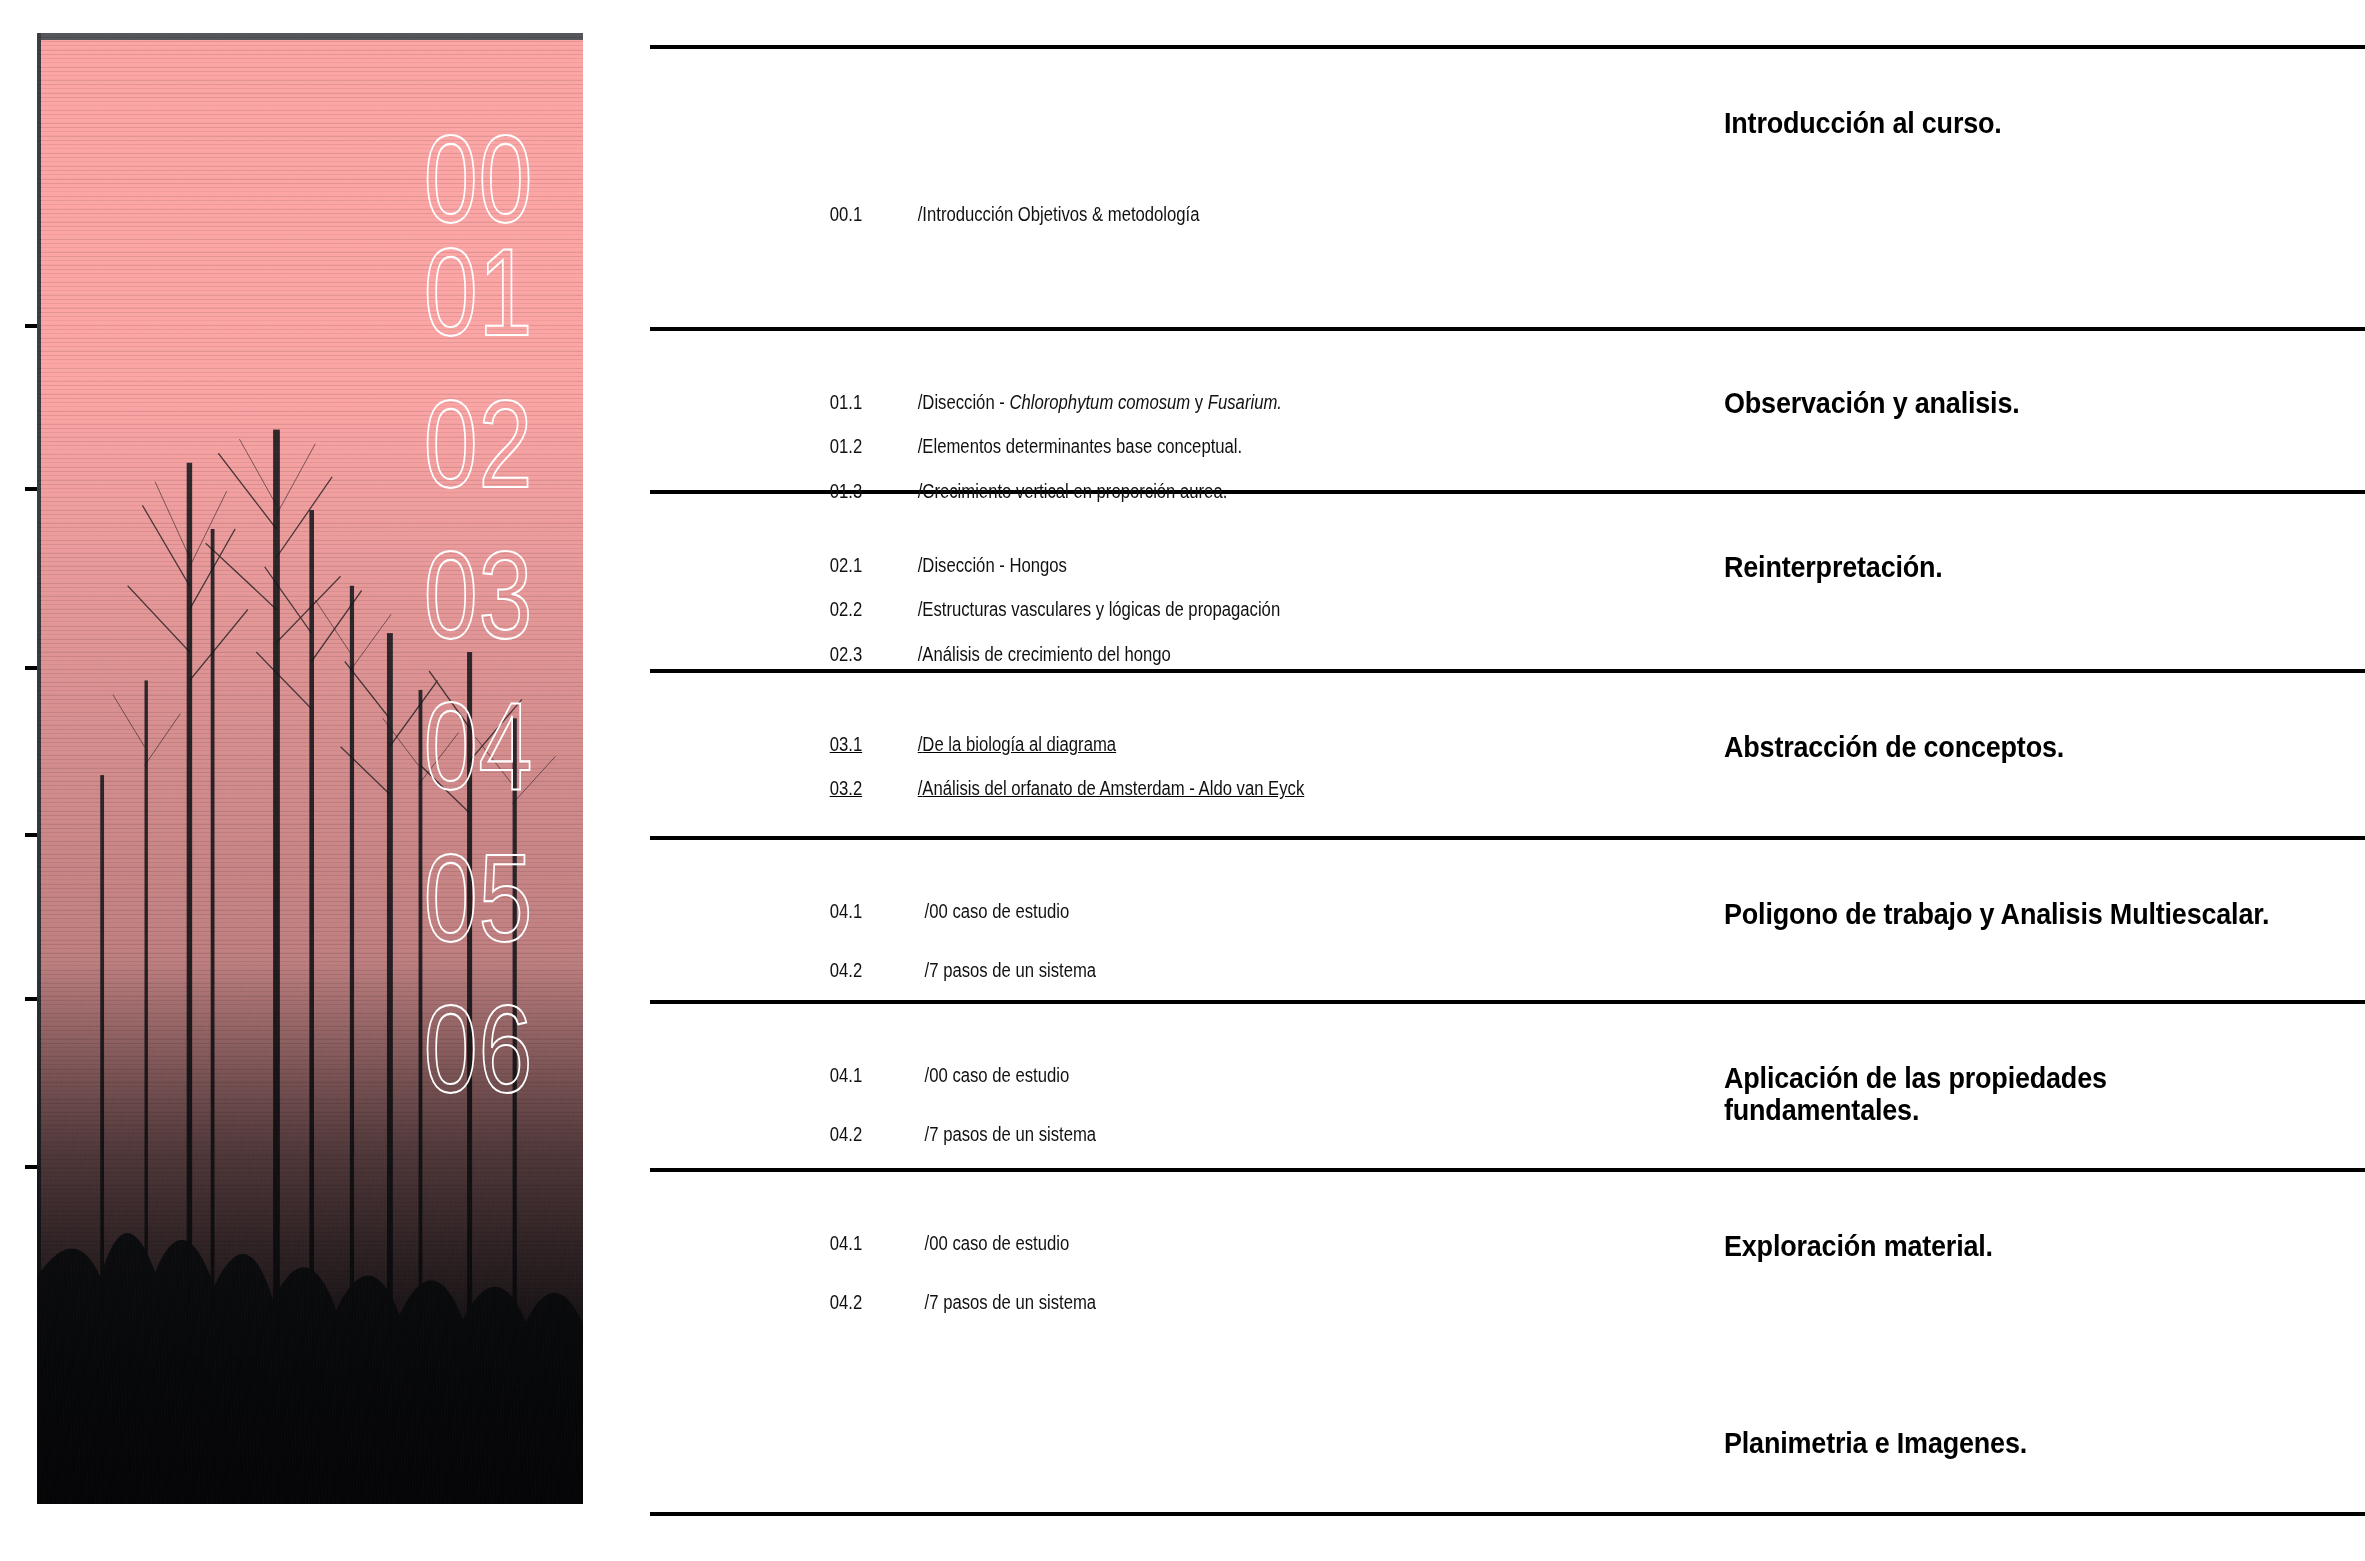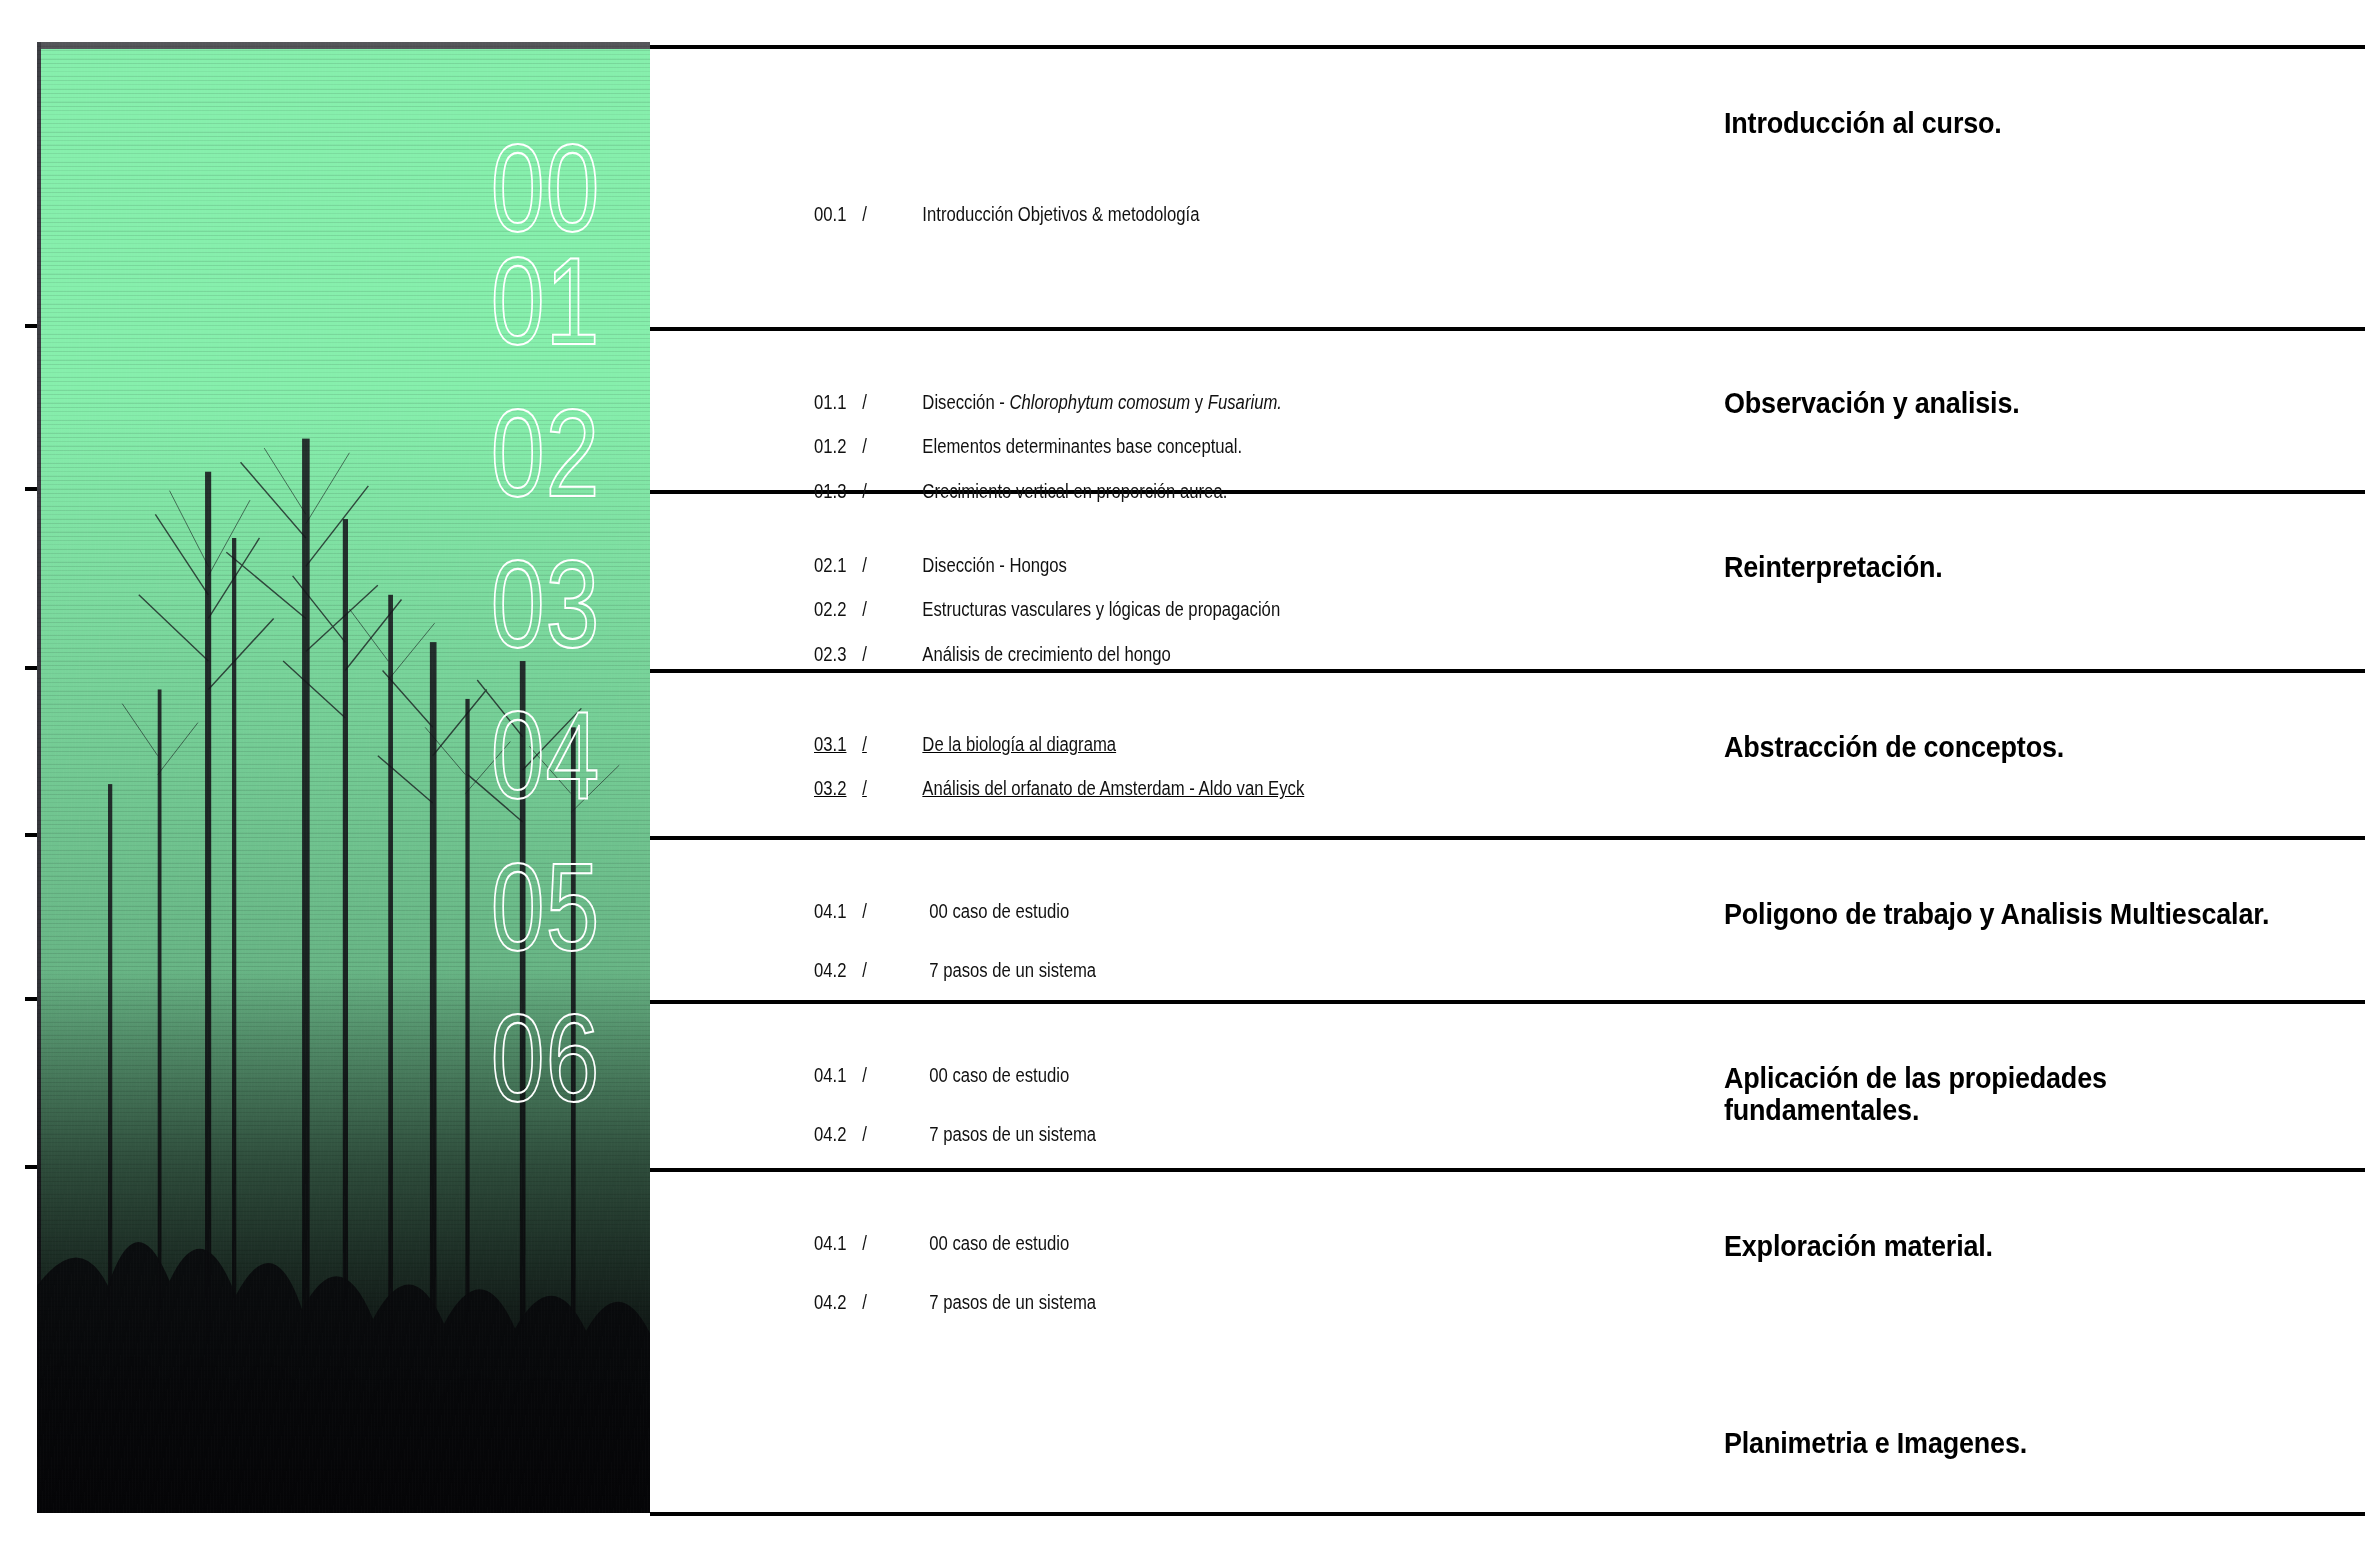--- a/index.html
+++ b/index.html
@@ -20,24 +20,24 @@
     width: 2413px;
     height: 1561px;
     background: #ffffff;
     overflow: hidden;
   }
 
   
   .dark-panel {
     position: absolute;
     left: 37px;
-    top: 42px;
-    width: 613px;
+    top: 33px;
+    width: 546px;
     height: 1471px;
-    background: #86efac;
+    background: #fca5a5;
     overflow: hidden;
     z-index: 3;
   }
   .dark-panel .panel-top-sheen {
     position: absolute;
     left: 0; top: 0;
     width: 100%;
     height: 6.6px;
     background: #55565a;
   }
@@ -134,20 +134,21 @@
     position: relative;
     height: 100%;
   }
 
   
   .items {
     position: absolute;
     left: 164px;
     top: 0;
     width: 814px;
+    text-align: right;
   }
   .item {
     display: flex;
     align-items: baseline;
     font-size: 19.4px;
     line-height: 1;
     color: #111;
     font-family: "Liberation Sans", sans-serif;
     font-weight: 400;
     transform: scaleX(0.86);

